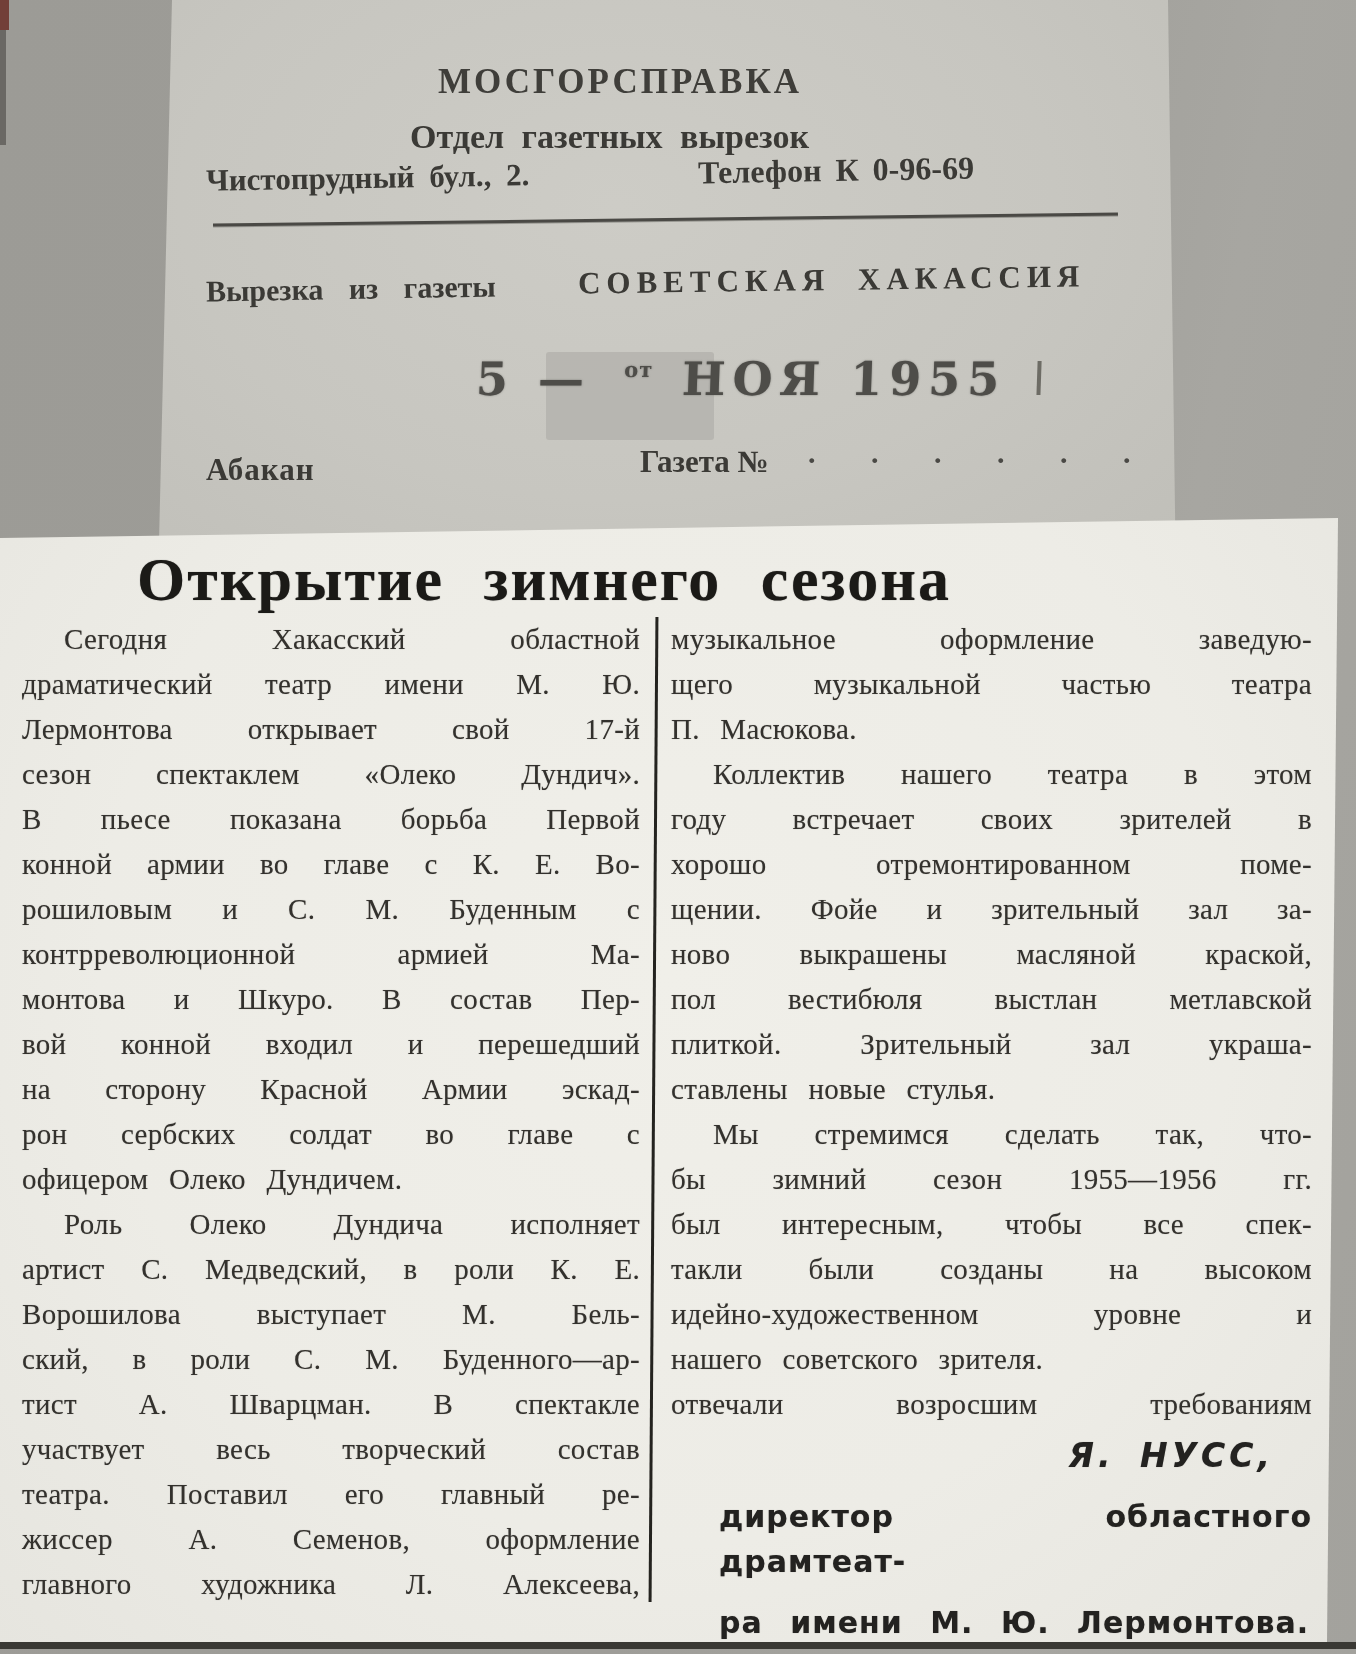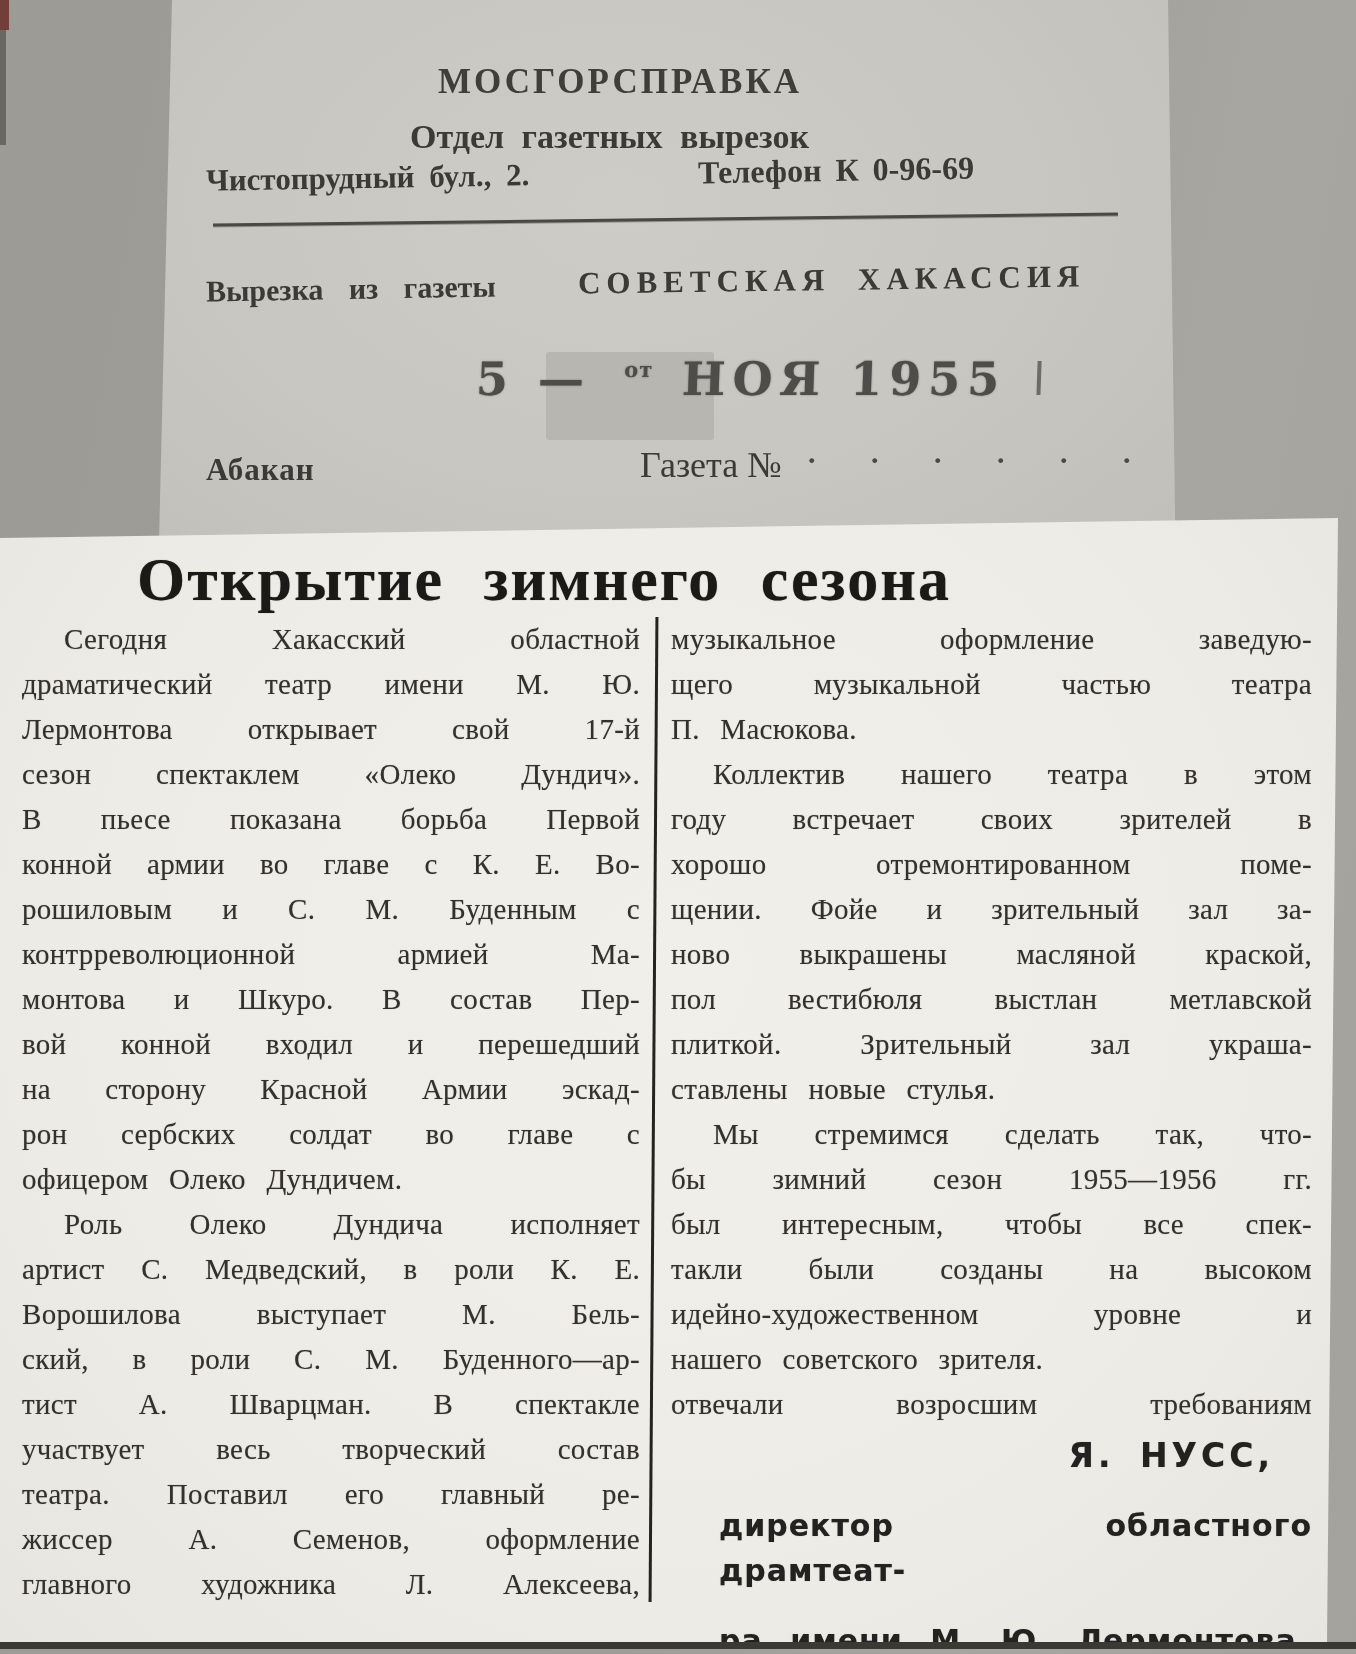--- a/index.html
+++ b/index.html
@@ -30,21 +30,21 @@
   .slip .newspaper{position:absolute;left:420px;top:262px;font-size:31px;font-weight:700;letter-spacing:6px;word-spacing:14px;transform:rotate(-0.8deg);}
   .slip .stamp-pad{position:absolute;left:388px;top:352px;width:168px;height:88px;background:#b3b2ac;opacity:.8;border-radius:3px;}
   .slip .stamp{
     position:absolute;left:318px;top:352px;font-family:"DejaVu Serif", serif;
     font-size:46px;font-weight:700;color:#4e4d49;letter-spacing:7px;
     text-shadow:0 0 2px rgba(70,70,66,.55);transform:skewX(-2deg);white-space:nowrap;
   }
   .slip .stamp .ot{font-size:21px;vertical-align:18px;letter-spacing:1px;margin:0 6px 0 10px;}
   .slip .stamp .tickmark{display:inline-block;width:4px;height:34px;background:#56554f;margin-left:8px;opacity:.8;}
   .slip .city{position:absolute;left:48px;top:452px;font-size:31px;font-weight:700;letter-spacing:1px;}
-  .slip .issue{position:absolute;left:482px;top:444px;font-size:36px;font-weight:400;}
+  .slip .issue{position:absolute;left:482px;top:444px;font-size:31px;font-weight:700;}
   .slip .issue-dots{position:absolute;left:650px;top:436px;font-size:30px;font-weight:700;word-spacing:44px;letter-spacing:2px;color:#4a4945;}
   
   .article{
     position:absolute;left:0;top:518px;width:1338px;height:1130px;
     background:radial-gradient(ellipse at 50% 40%, #f0efe9 0%, #edece6 60%, #e6e5df 100%);
     clip-path:polygon(0 20px, 1338px 0, 1327px 1124px, 0 1124px);
     color:#2e2d29;
   }
   .article .title{
     margin:26px 0 0 0;text-align:center;
@@ -56,25 +56,25 @@
   .col{font-size:29px;line-height:45px;letter-spacing:.3px;color:#33312d;text-shadow:0 0 1px rgba(40,38,34,.35);}
   .col-left{width:618px;}
   .col-right{flex:1;}
   .divider{width:3px;height:985px;background:#24231f;margin:0 16px 0 12px;transform:rotate(0.4deg);}
   .line{text-align:justify;text-align-last:justify;word-spacing:4px;}
   .line.ind{text-indent:42px;}
   .line.end{text-align-last:left;word-spacing:13px;}
   .line.sig-name{
     font-family:"DejaVu Sans", sans-serif;font-weight:700;font-size:33px;
     text-align-last:right;padding-right:38px;letter-spacing:4px;word-spacing:10px;
-    margin-top:6px;color:#232220;
+    margin-top:6px;color:#232220;font-style:italic;
   }
   .line.sig-role{
     font-family:"DejaVu Sans", sans-serif;font-weight:700;font-size:30px;
-    margin-top:25px;color:#232220;letter-spacing:1px;padding-left:48px;
+    margin-top:16px;color:#232220;letter-spacing:1px;padding-left:48px;
   }
   .line.sig-role.end{text-align-last:left;word-spacing:16px;}
 </style>
 </head>
 <body>
 
 <div class="edge-mark edge-top-red"></div>
 <div class="edge-mark edge-top-dark"></div>
 <div class="edge-mark edge-bottom-dark"></div>
 

